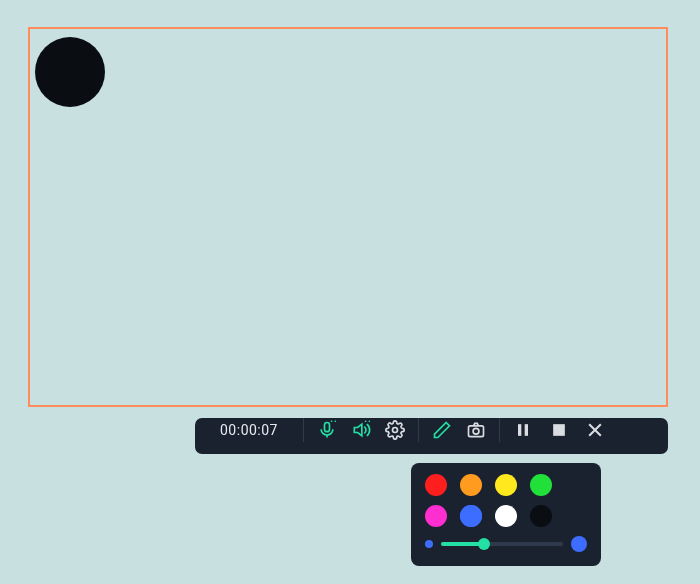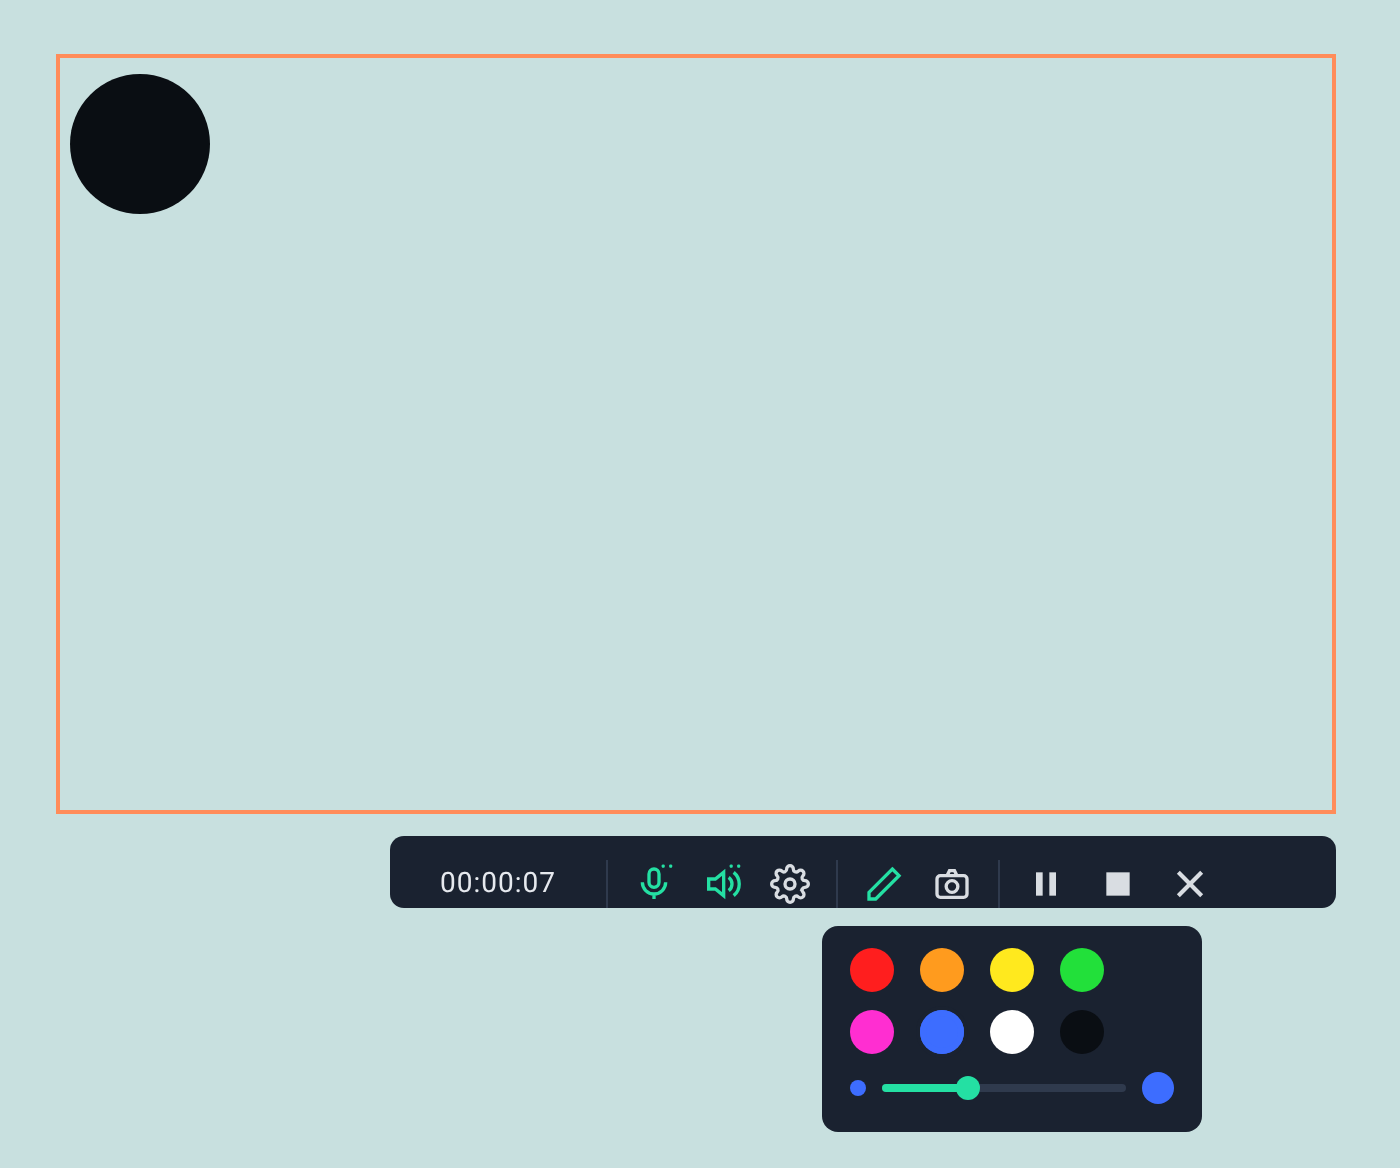--- a/index.html
+++ b/index.html
@@ -1,18 +1,18 @@
 <!DOCTYPE html>
 <html><head>
 <meta charset="utf-8">
 <style>
   html,body{margin:0;padding:0;width:700px;height:584px;background:#c8e0df;font-family:-apple-system,BlinkMacSystemFont,"Segoe UI",Roboto,sans-serif;overflow:hidden}
   .capture-frame{position:absolute;left:28px;top:27px;width:640px;height:380px;border:2px solid #ff8c5a;box-sizing:border-box}
   .webcam-bubble{position:absolute;left:35px;top:37px;width:70px;height:70px;border-radius:50%;background:#0a0e13}
-  .toolbar{position:absolute;left:195px;top:418px;width:473px;height:36px;background:#1a2230;border-radius:7px;display:flex;align-items:flex-end;color:#d9dde2}
+  .toolbar{position:absolute;left:195px;top:418px;width:473px;height:36px;background:#1a2230;border-radius:7px;display:flex;align-items:flex-start;color:#d9dde2}
   .timer{width:108px;text-align:center;font-size:14px;letter-spacing:.5px;color:#e6e9ee;border-right:1px solid #2f3a4d;height:24px;line-height:24px}
   .seg{display:flex;align-items:center;gap:14px;padding:0 13px;height:24px;border-right:1px solid #2f3a4d}
   .seg:last-child{border-right:none}
   .ibtn{width:20px;height:20px;display:flex;align-items:center;justify-content:center;cursor:pointer}
   .ibtn svg{width:20px;height:20px}
   .accent{color:#24e0a3}
   .dots{position:absolute;margin-left:14px;margin-top:-18px;font-size:8px;color:#24e0a3;letter-spacing:1px}
   .palette{position:absolute;left:411px;top:463px;width:190px;height:103px;background:#1a2230;border-radius:8px;padding:11px 14px;box-sizing:border-box}
   .row{display:flex;gap:13px;margin-bottom:9px}
   .swatch{width:22px;height:22px;border-radius:50%;cursor:pointer}

